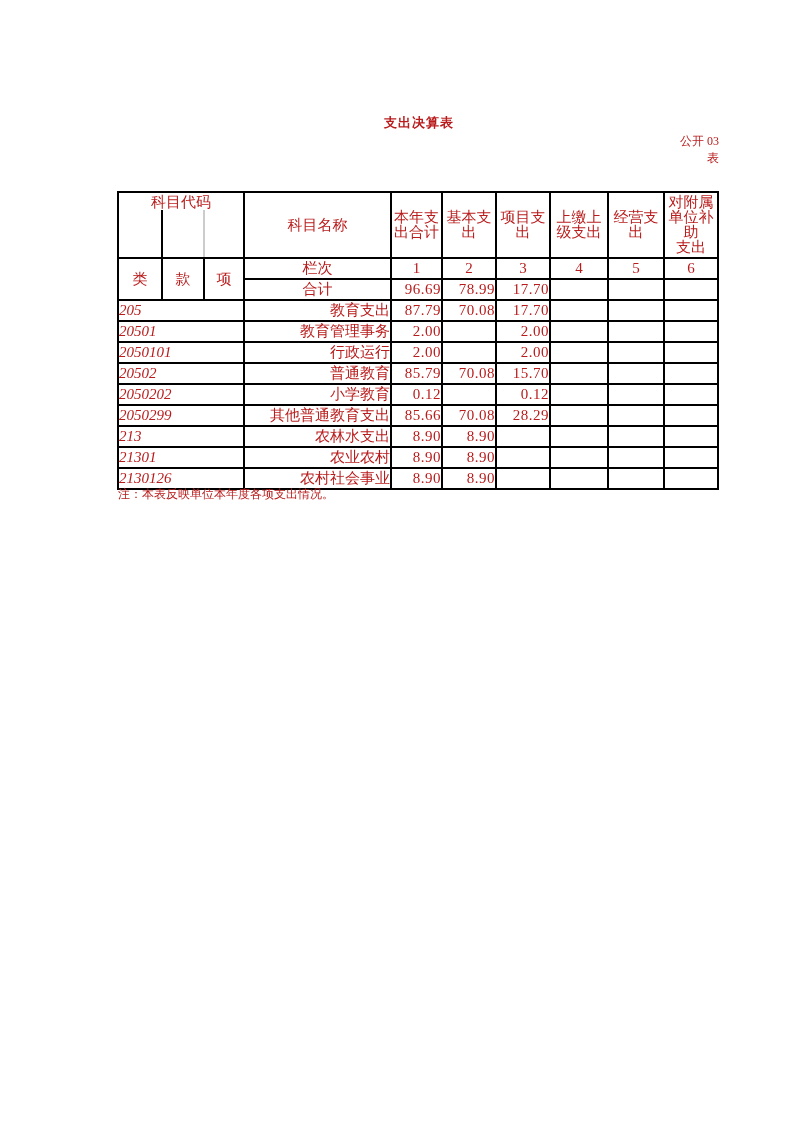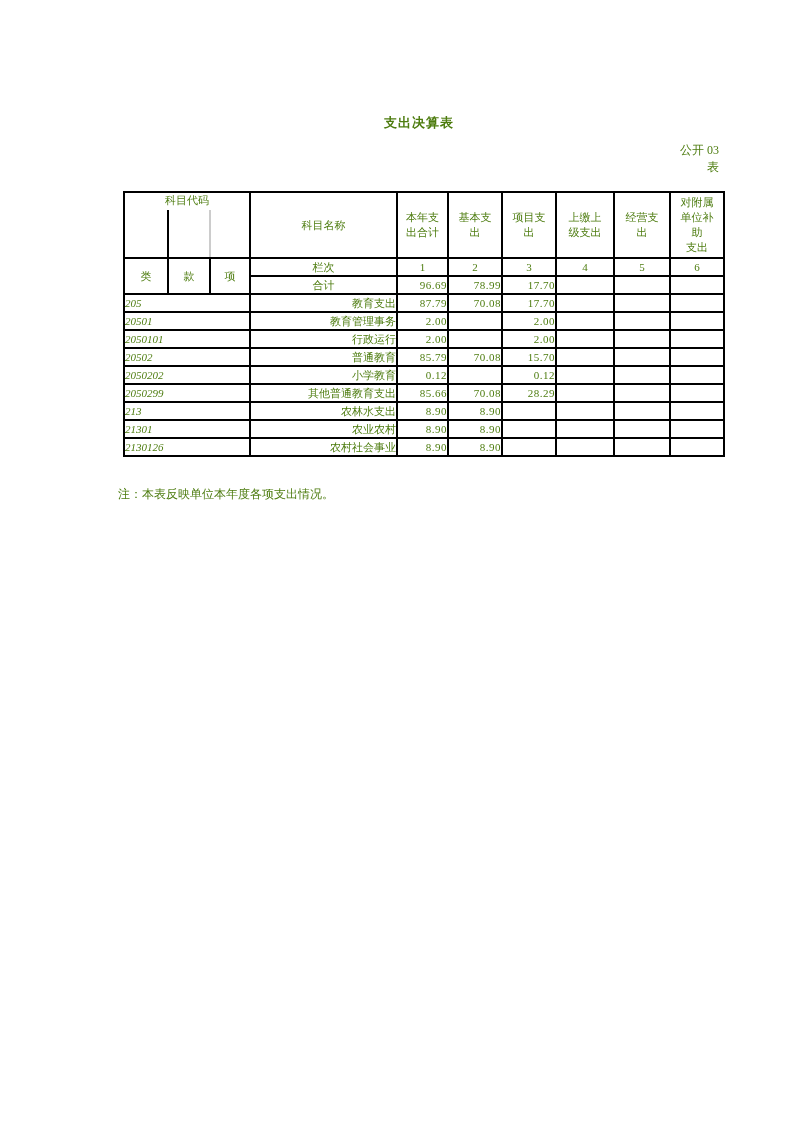--- a/index.html
+++ b/index.html
@@ -1,43 +1,43 @@
 <!DOCTYPE html>
 <html><head>
 <meta charset="utf-8">
 <style>
   html,body { margin:0; padding:0; background:#ffffff; }
   .page {
     position:relative;
     width:794px; height:814px;
     background:#ffffff;
     font-family:"Liberation Serif","DejaVu Serif",serif;
-    color:#4d7c0f;
+    color:#b91c1c;
     overflow:hidden;
   }
   .doc-title {
     position:absolute; top:114px; left:119px; width:600px;
     text-align:center;
     font-family:"Liberation Sans","DejaVu Sans",sans-serif;
     font-weight:bold; font-size:13px; letter-spacing:1px;
   }
   .doc-code {
     position:absolute; top:133px; right:75px;
-    text-align:right; font-size:12px; line-height:17px;margin-top:9px;
+    text-align:right; font-size:12px; line-height:17px;
   }
   .meta-row {
     position:absolute; top:170px; left:119px; width:600px;
     display:flex; justify-content:space-between;
     font-size:12px;
   }
   table.report {
-    position:absolute; top:191px; left:123px;
+    position:absolute; top:191px; left:117px;
     border-collapse:collapse; table-layout:fixed;
     width:602px;
-    font-size:11px;
+    font-size:15px;
   }
   table.report td { border:2px solid #000; padding:0; overflow:hidden; }
   .h-tall { height:66px; }
   .h-row  { height:18px; }
   td.code-group { position:relative; vertical-align:top; text-align:center; padding-top:1px; }
   .vline-dark  { position:absolute; top:17px; bottom:0; left:42px; width:2px; background:#000; }
   .vline-light { position:absolute; top:17px; bottom:0; left:84px; width:2px; background:#cccccc; }
   td.center { text-align:center; vertical-align:middle; }
   td.head-wrap { text-align:center; vertical-align:middle; white-space:pre-line; line-height:15px; }
   td.code { text-align:left; padding-left:2px;font-style:italic; }

